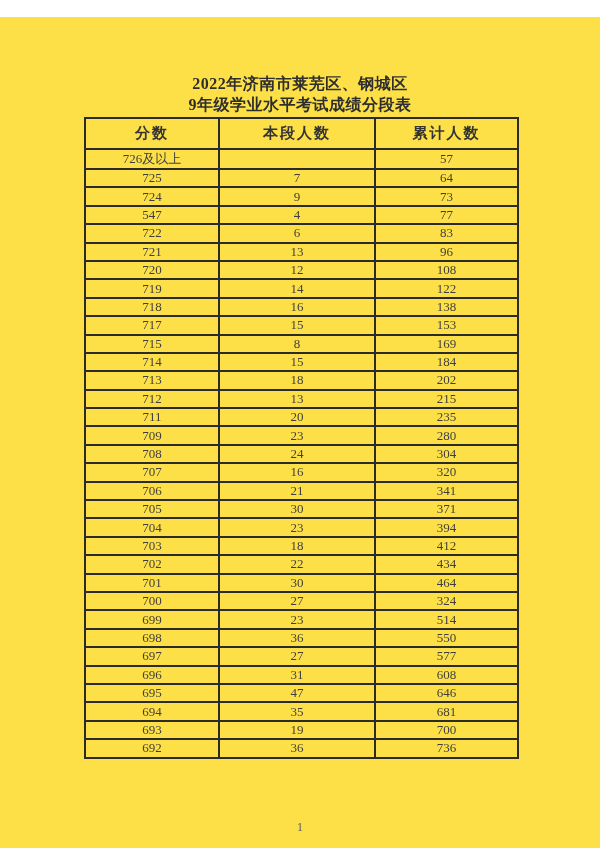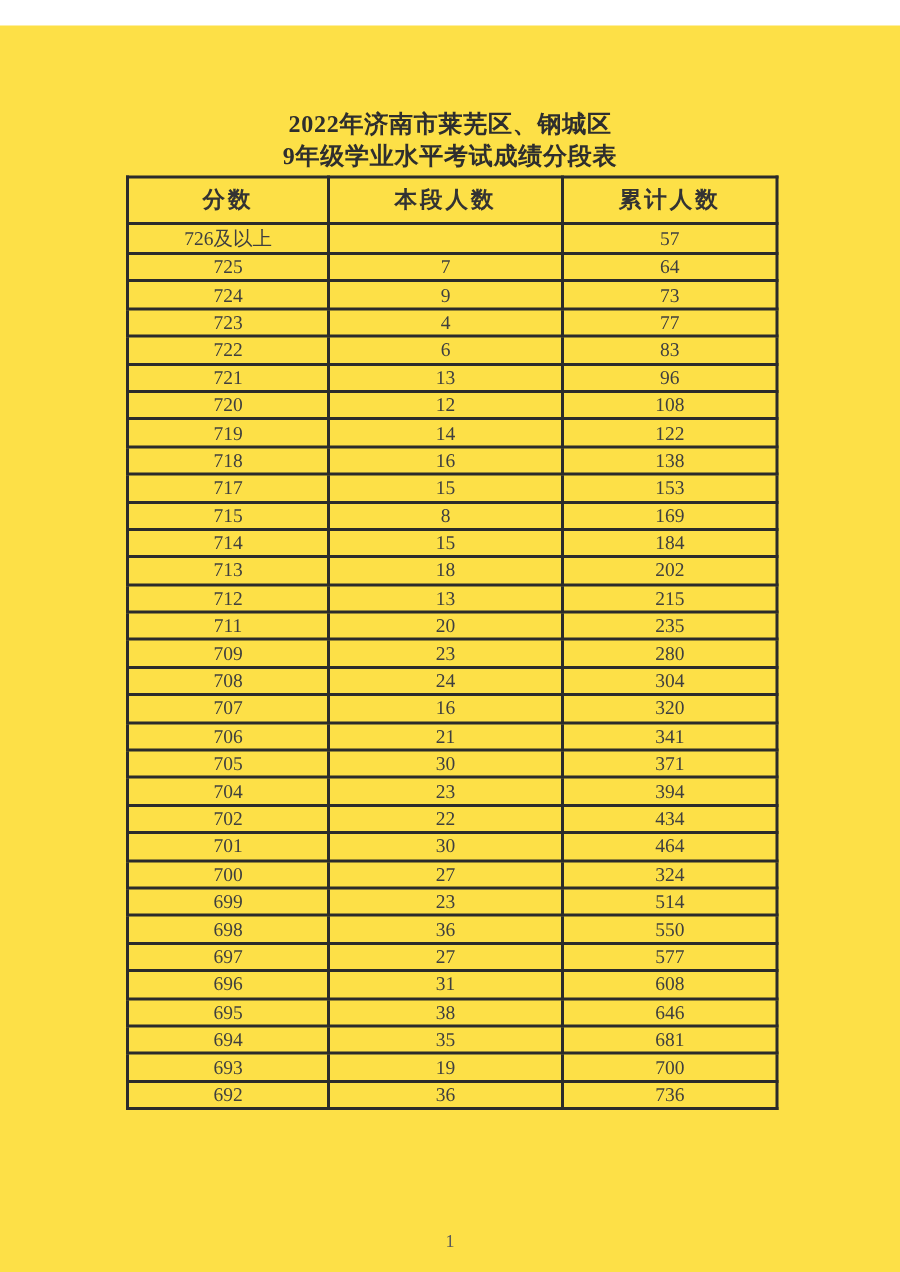--- a/index.html
+++ b/index.html
@@ -104,21 +104,21 @@
           <td>725</td>
           <td>7</td>
           <td>64</td>
         </tr>
         <tr>
           <td>724</td>
           <td>9</td>
           <td>73</td>
         </tr>
         <tr>
-          <td>723</td>
+          <td>547</td>
           <td>4</td>
           <td>77</td>
         </tr>
         <tr>
           <td>722</td>
           <td>6</td>
           <td>83</td>
         </tr>
         <tr>
           <td>721</td>
@@ -194,20 +194,25 @@
           <td>705</td>
           <td>30</td>
           <td>371</td>
         </tr>
         <tr>
           <td>704</td>
           <td>23</td>
           <td>394</td>
         </tr>
         <tr>
+          <td>703</td>
+          <td>18</td>
+          <td>412</td>
+        </tr>
+        <tr>
           <td>702</td>
           <td>22</td>
           <td>434</td>
         </tr>
         <tr>
           <td>701</td>
           <td>30</td>
           <td>464</td>
         </tr>
         <tr>
@@ -230,21 +235,21 @@
           <td>27</td>
           <td>577</td>
         </tr>
         <tr>
           <td>696</td>
           <td>31</td>
           <td>608</td>
         </tr>
         <tr>
           <td>695</td>
-          <td>38</td>
+          <td>47</td>
           <td>646</td>
         </tr>
         <tr>
           <td>694</td>
           <td>35</td>
           <td>681</td>
         </tr>
         <tr>
           <td>693</td>
           <td>19</td>

